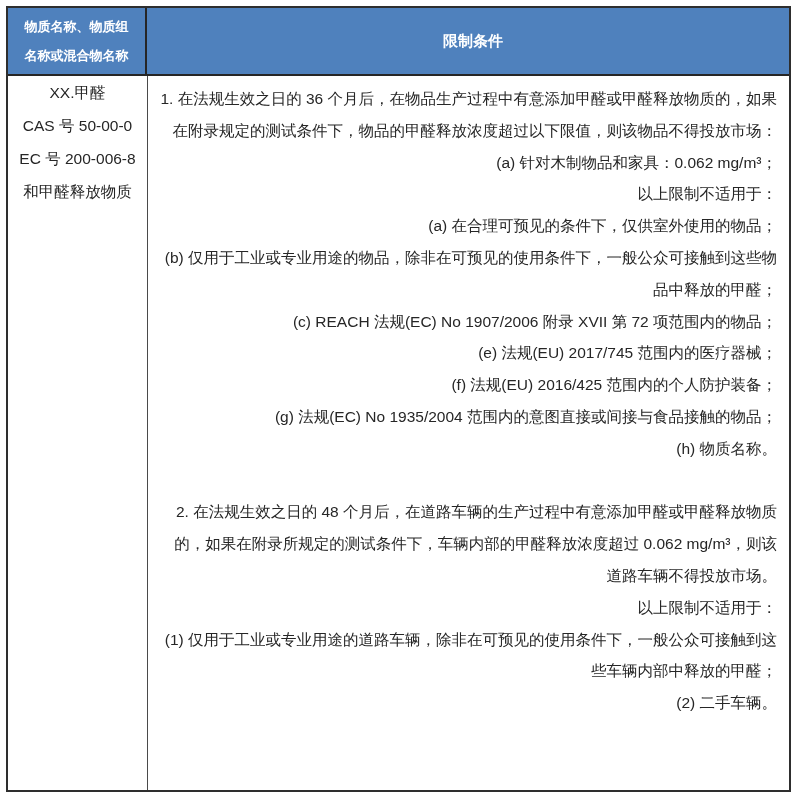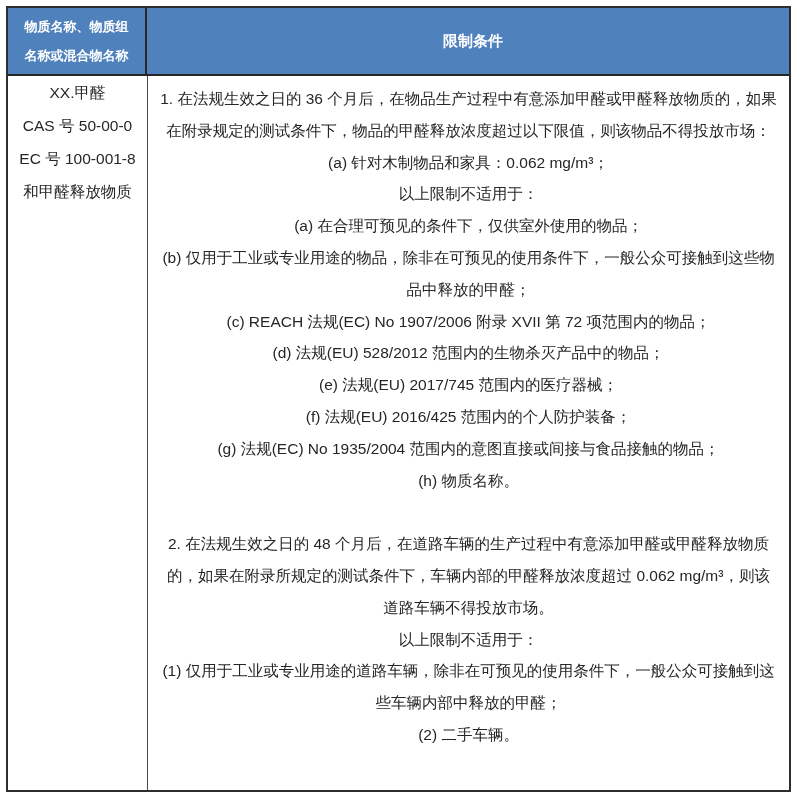--- a/index.html
+++ b/index.html
@@ -79,21 +79,21 @@
     font-size: 15.5px;
     line-height: 33px;
   }
   .td-right {
     flex: 1;
     box-sizing: border-box;
     padding: 7px 12px 0 12px;
     color: #262626;
     font-size: 15.5px;
     line-height: 31.8px;
-    text-align: center;
+    text-align: right;
     overflow: hidden;
   }
   .line { white-space: normal; }
 </style>
 </head>
 <body>
 
 <div class="page">
   <div class="reg-table">
 
@@ -104,31 +104,30 @@
         </div>
       <div class="th-right">
         <span>限制条件</span>
       </div>
     </div>
 
     <div class="tbody">
       <div class="td-left">
           <div class="line">XX.甲醛</div>
           <div class="line">CAS 号 50-00-0</div>
-          <div class="line">EC 号 100-001-8</div>
+          <div class="line">EC 号 200-006-8</div>
           <div class="line">和甲醛释放物质</div>
         </div>
       <div class="td-right">
           <div class="line">1. 在法规生效之日的 36 个月后，在物品生产过程中有意添加甲醛或甲醛释放物质的，如果在附录规定的测试条件下，物品的甲醛释放浓度超过以下限值，则该物品不得投放市场：</div>
           <div class="line">(a) 针对木制物品和家具：0.062 mg/m³；</div>
           <div class="line">以上限制不适用于：</div>
           <div class="line">(a) 在合理可预见的条件下，仅供室外使用的物品；</div>
           <div class="line">(b) 仅用于工业或专业用途的物品，除非在可预见的使用条件下，一般公众可接触到这些物品中释放的甲醛；</div>
           <div class="line">(c) REACH 法规(EC) No 1907/2006 附录 XVII 第 72 项范围内的物品；</div>
-          <div class="line">(d) 法规(EU) 528/2012 范围内的生物杀灭产品中的物品；</div>
           <div class="line">(e) 法规(EU) 2017/745 范围内的医疗器械；</div>
           <div class="line">(f) 法规(EU) 2016/425 范围内的个人防护装备；</div>
           <div class="line">(g) 法规(EC) No 1935/2004 范围内的意图直接或间接与食品接触的物品；</div>
           <div class="line">(h) 物质名称。</div>
           <div class="line">&nbsp;</div>
           <div class="line">2. 在法规生效之日的 48 个月后，在道路车辆的生产过程中有意添加甲醛或甲醛释放物质的，如果在附录所规定的测试条件下，车辆内部的甲醛释放浓度超过 0.062 mg/m³，则该道路车辆不得投放市场。</div>
           <div class="line">以上限制不适用于：</div>
           <div class="line">(1) 仅用于工业或专业用途的道路车辆，除非在可预见的使用条件下，一般公众可接触到这些车辆内部中释放的甲醛；</div>
           <div class="line">(2) 二手车辆。</div>
         </div>

